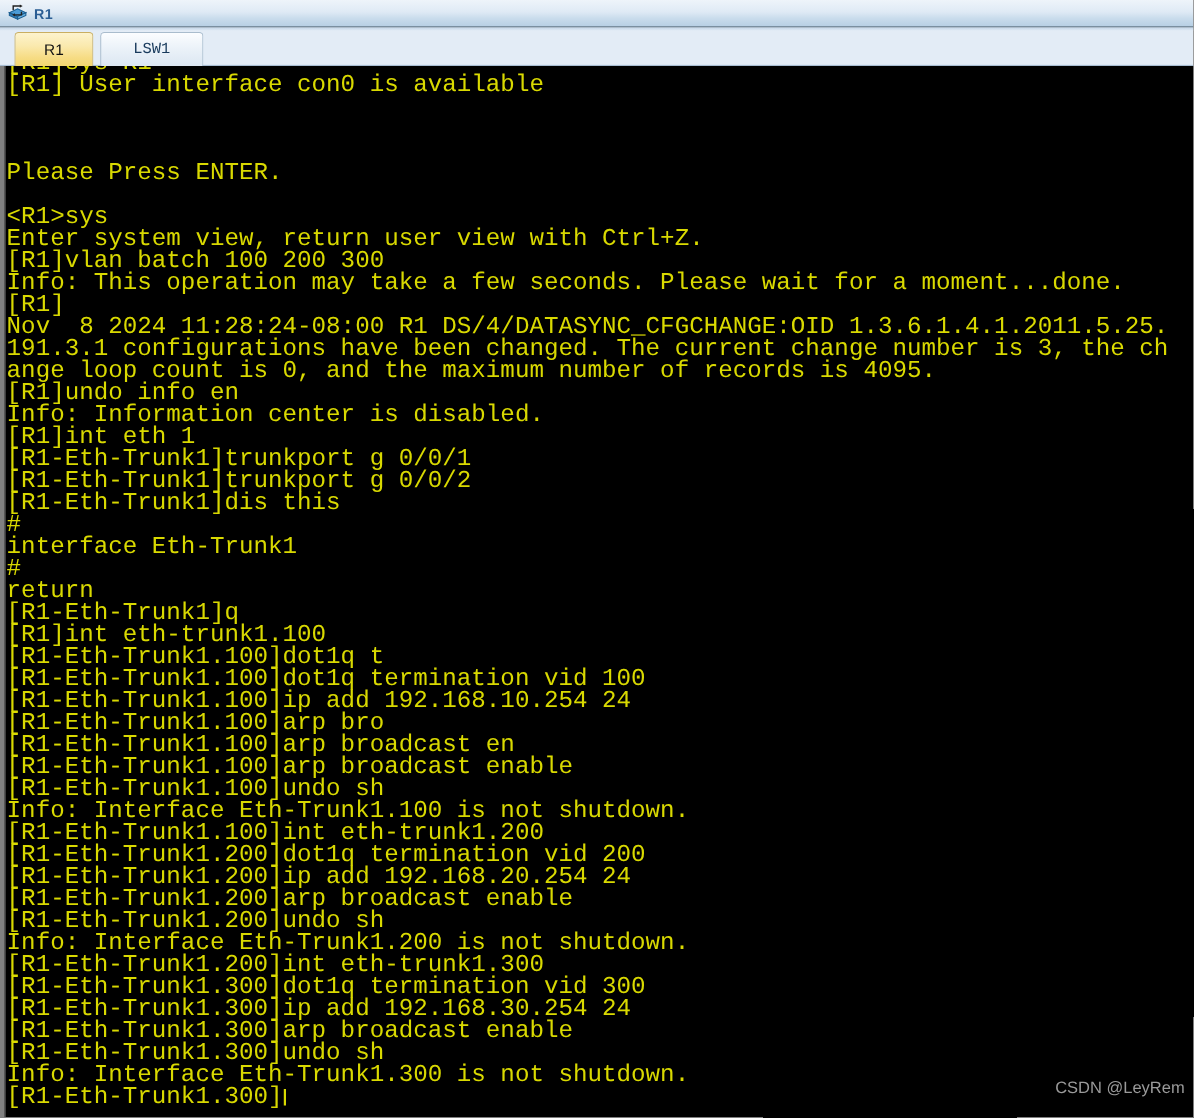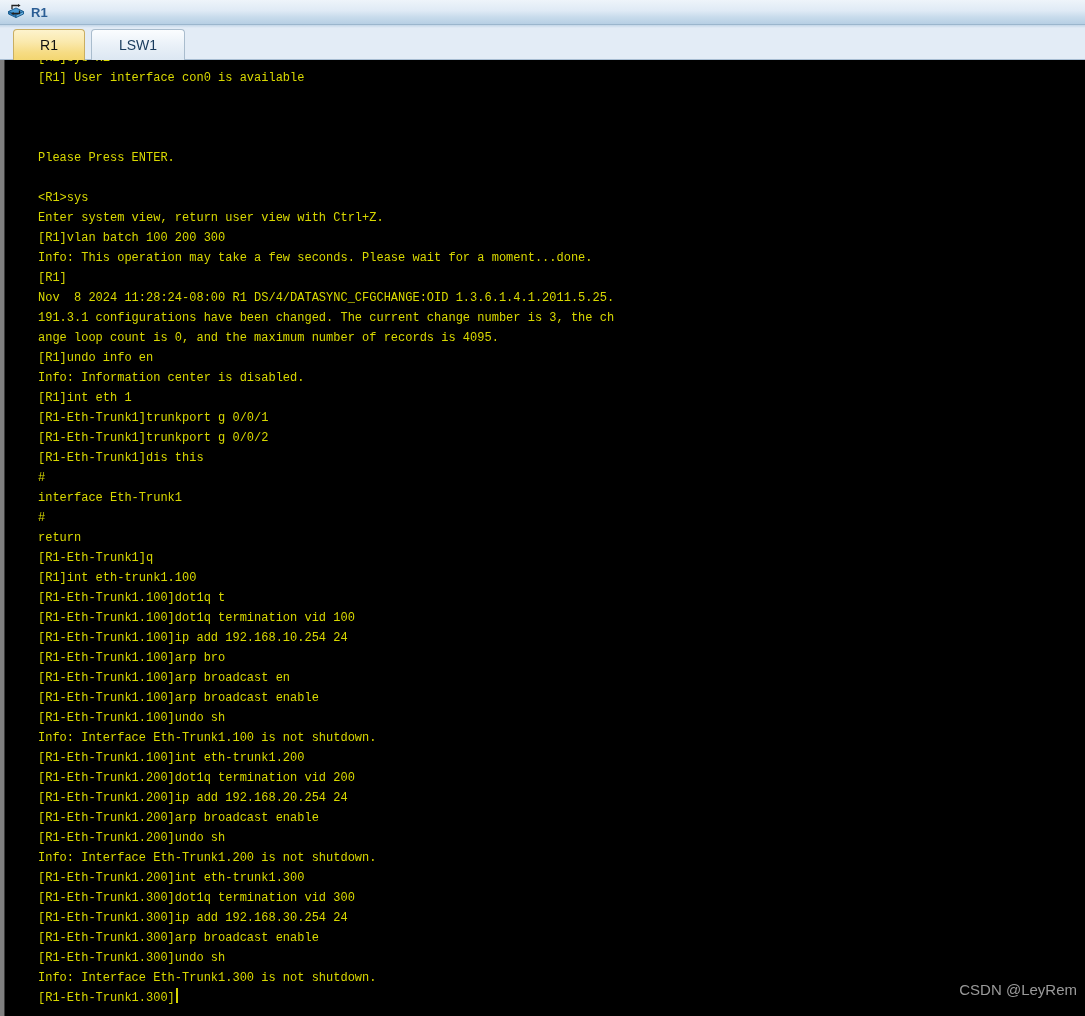--- a/index.html
+++ b/index.html
@@ -90,20 +90,21 @@
     font-weight: normal;
     z-index: 3;
   }
   .tab.inactive {
     left: 91px;
     width: 94px;
     background: linear-gradient(to bottom, #fbfdff 0%, #eaf1f8 50%, #dce7f2 100%);
     border-color: #a9bccd;
     color: #183a5c;
     z-index: 2;
+    font-family: Liberation Mono, monospace;
   }
 
   
   .terminal {
     position: absolute;
     left: 0; top: 60px;
     width: 1085px;
     height: 956px;
     background: #000000;
     overflow: hidden;
@@ -115,26 +116,25 @@
     height: 100%;
     background: #808080;
     border-right: 1px solid #3a3a3a;
   }
   .term-body {
     position: absolute;
     left: 6px;
     top: -12px;             
     right: 0;
     font-family: "Liberation Mono", "DejaVu Sans Mono", monospace;
-    font-size: 12px;
+    font-size: 22px;
     line-height: 20px;
     color: #d8d800;
     white-space: pre;
     letter-spacing: 0;
-    margin-left: 32px;
   }
   .term-line {
     height: 20px;
     color: #d9d900;
   }
   .cursor {
     display: inline-block;
     width: 2px;
     height: 15px;
     background: #d9d900;

